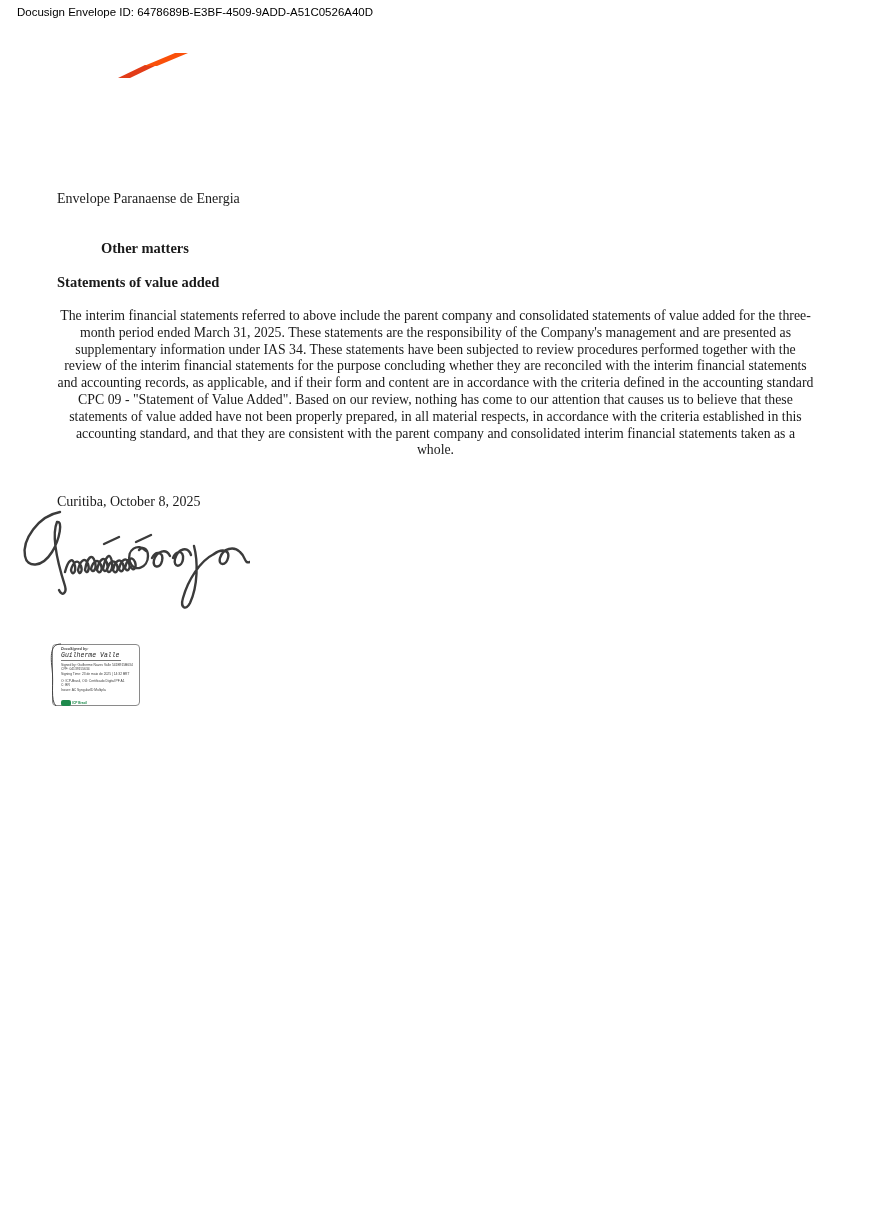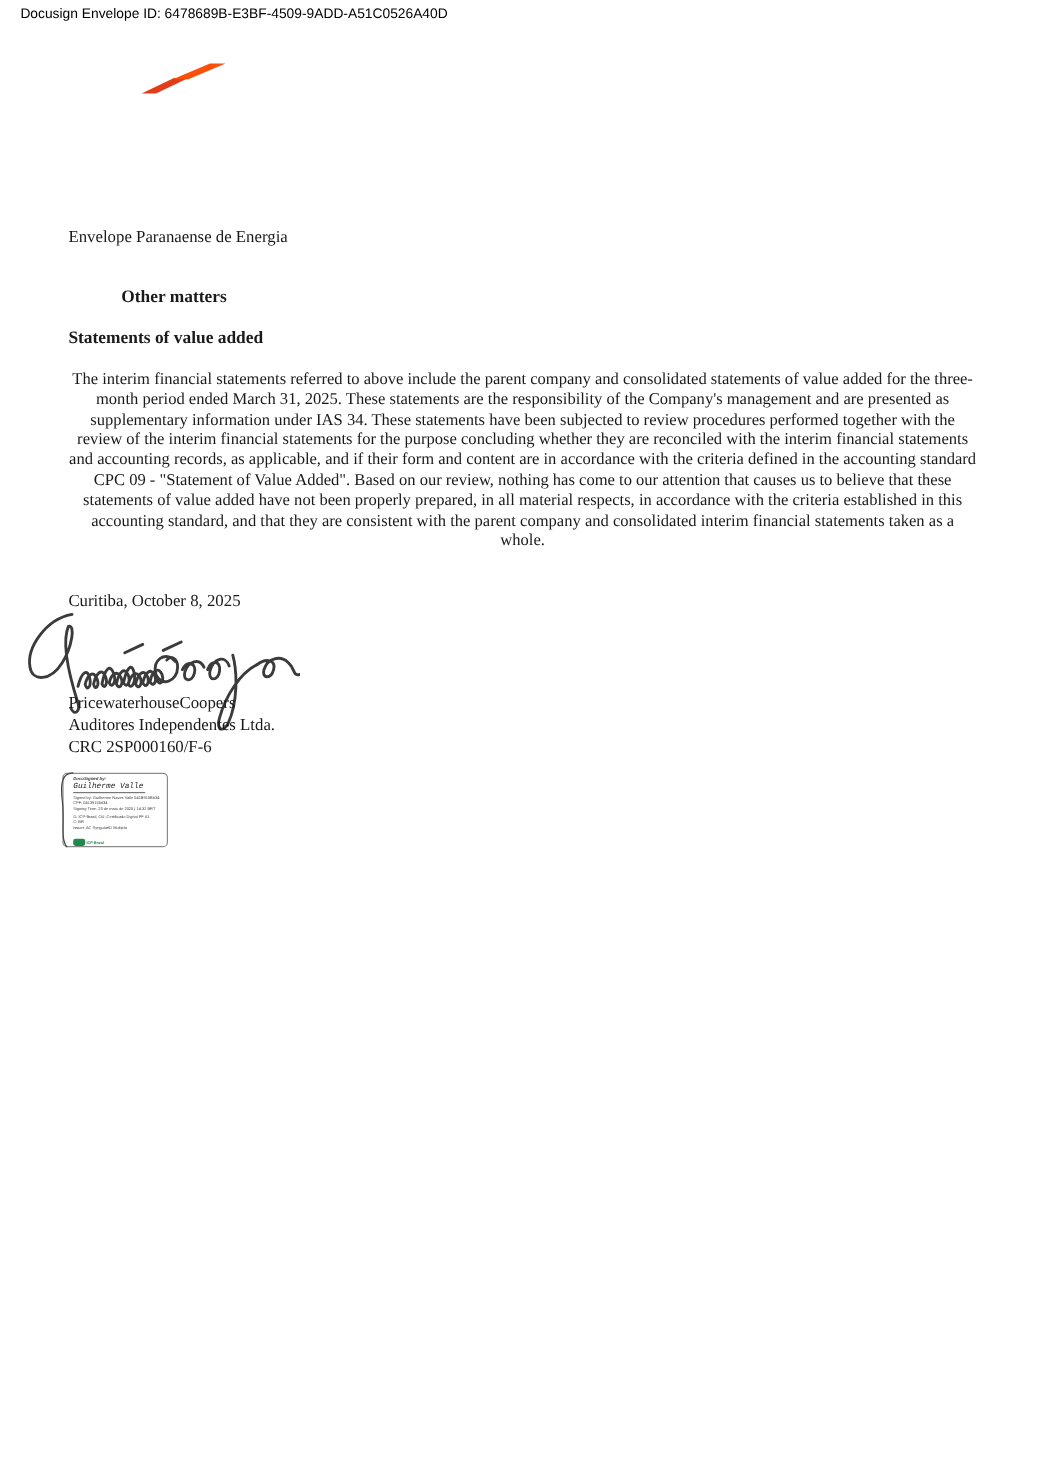--- a/index.html
+++ b/index.html
@@ -90,25 +90,20 @@
     <path d="M47,66 C50,54 55,50 57,60 C58,67 54,70 53,64 C55,56 60,52 63,60 C65,66 61,70 60,64 C62,55 67,50 70,58 C72,64 69,69 67,64 C69,52 74,46 77,56 C79,63 75,68 73,63 C75,55 80,52 83,59 C85,65 81,69 79,64 C81,54 86,49 89,57 C91,63 87,68 85,63 C87,52 92,44 94,56 C95,64 91,69 89,64 C91,56 96,52 99,59 C101,65 97,69 95,64 C97,55 102,51 105,58 C107,64 103,68 101,63 C103,54 108,50 111,57 C113,63 109,67 107,62 C109,53 114,49 117,56 C119,62 115,66 113,61"></path>
     <path d="M86,38 L101,31"></path>
     <path d="M118,36 L133,29"></path>
     <path d="M128,45 C120,36 108,44 112,56 C116,67 130,62 130,50 C130,42 124,40 121,44"></path>
     <path d="M134,52 C138,44 146,46 144,55 C142,63 134,62 136,54 C139,45 148,42 152,50"></path>
     <path d="M155,52 C158,44 166,44 165,53 C164,62 155,62 157,53 C160,42 170,40 173,49"></path>
     <path d="M176,40 C180,55 180,80 172,97 C168,105 162,102 165,92 C170,74 182,55 196,48"></path>
     <path d="M196,48 C204,42 212,44 210,52 C208,60 200,60 202,52 C205,42 216,40 222,46 C228,51 226,58 232,56"></path>
   </svg>
 
-  <div class="abs firm">
-    <span>PricewaterhouseCoopers</span>
-    <span>Auditores Independentes Ltda.</span>
-    <span>CRC 2SP000160/F-6</span>
-  </div>
 
   <div class="abs stamp">
     <svg class="flourish" width="14" height="66" viewBox="0 0 14 66" fill="none" stroke="#444" stroke-width="1">
       <path d="M13,2 C4,2 2,10 4,26 C6,42 2,58 8,64"></path>
     </svg>
     <div class="st-head">DocuSigned by:</div>
     <div class="st-script">Guilherme Valle</div>
     <div class="st-rule"></div>
     <div class="st-line">Signed by: Guilherme Naves Valle 541B915B634</div>
     <div class="st-line">CPF: 04139155634</div>

